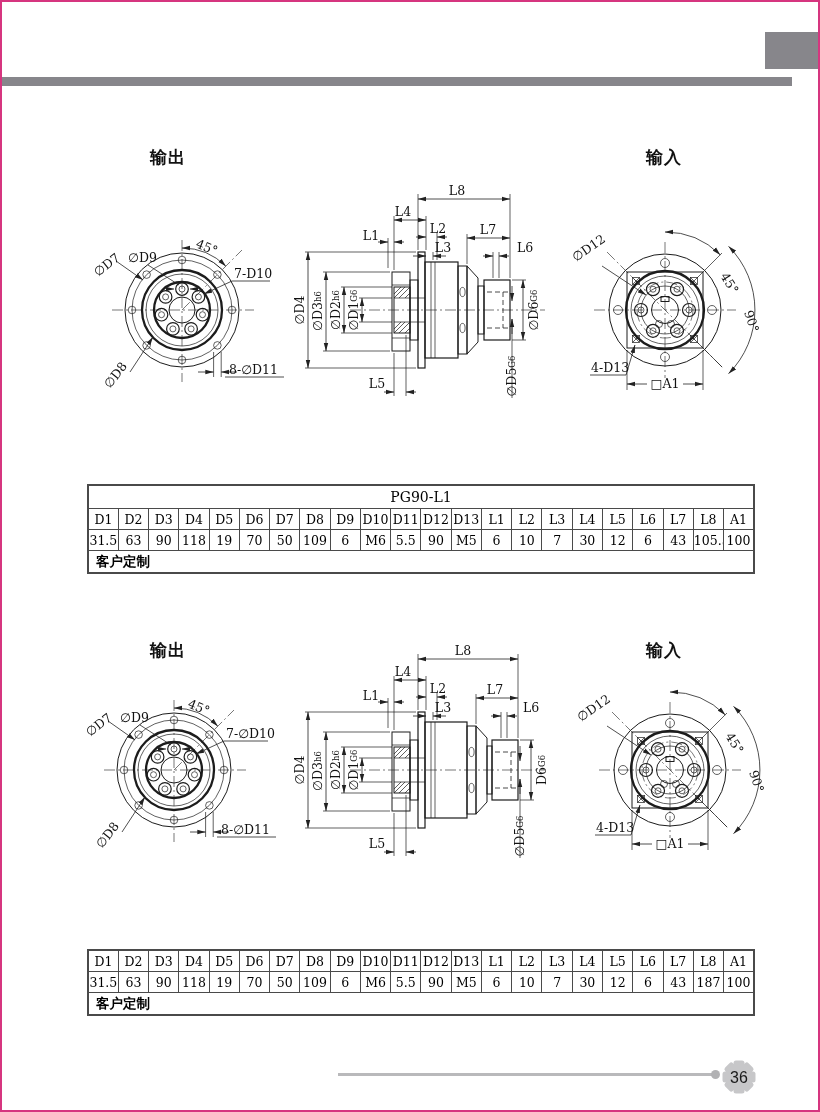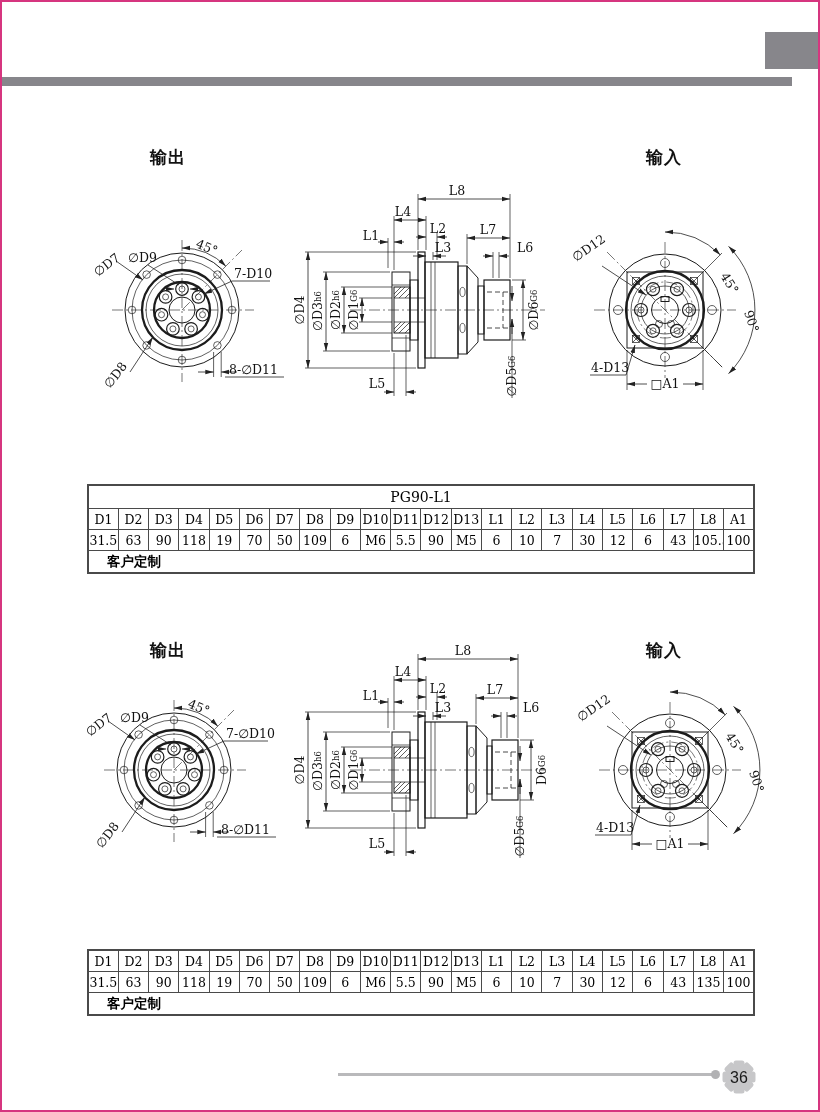--- a/index.html
+++ b/index.html
@@ -20,21 +20,21 @@
   .cl{stroke:#1c1c1c;fill:none;stroke-width:.6;stroke-dasharray:11 3 2 3;}
   .dsh{stroke:#1c1c1c;fill:none;stroke-width:.8;stroke-dasharray:5 3;}
   .dim{stroke:#222;fill:none;stroke-width:.8;}
   .lbl{font-family:"DejaVu Serif",serif;font-size:12.5px;fill:#111;}
   .sub{font-size:8.5px;}
   
   .spec{border-collapse:collapse;table-layout:fixed;width:668px;
         font-family:"DejaVu Serif",serif;font-size:12.5px;color:#000;}
   .spec td{border:1px solid #4a4a4a;text-align:center;padding:0;height:20px;overflow:hidden;}
   .spec td.title{height:22px;font-size:14px;border-bottom:1px solid #4a4a4a;}
-  .spec td.foot{height:21px;text-align:left;padding-left:18px;font-weight:bold;font-size:13.5px;
+  .spec td.foot{height:21px;text-align:left;padding-left:7px;font-weight:bold;font-size:13.5px;
                 font-family:"Liberation Sans",sans-serif;}
   .spec{border:2px solid #4a4a4a;}
   
   .footline{left:336px;top:1071px;width:377px;height:3px;background:#b9b9bb;}
   .footdot{left:709px;top:1068px;width:9px;height:9px;border-radius:50%;background:#b2b2b4;}
   .pagenum-text{font-family:"Liberation Sans",sans-serif;font-size:16px;fill:#1a1a1a;}
 </style>
 </head>
 <body>
 
@@ -601,21 +601,21 @@
             <td>5.5</td>
             <td>90</td>
             <td>M5</td>
             <td>6</td>
             <td>10</td>
             <td>7</td>
             <td>30</td>
             <td>12</td>
             <td>6</td>
             <td>43</td>
-            <td>135</td>
+            <td>187</td>
             <td>100</td>
           </tr>
       <tr>
             <td class="foot" colspan="22">客户定制</td>
           </tr>
     </tbody>
       </table>
   </div>
 
   <div class="abs footline"></div>

